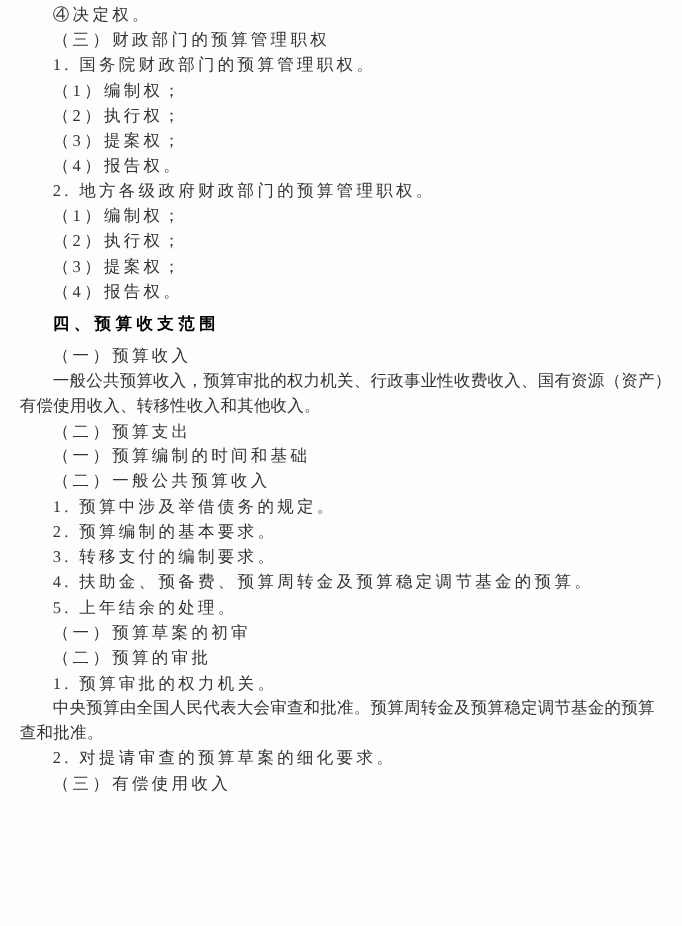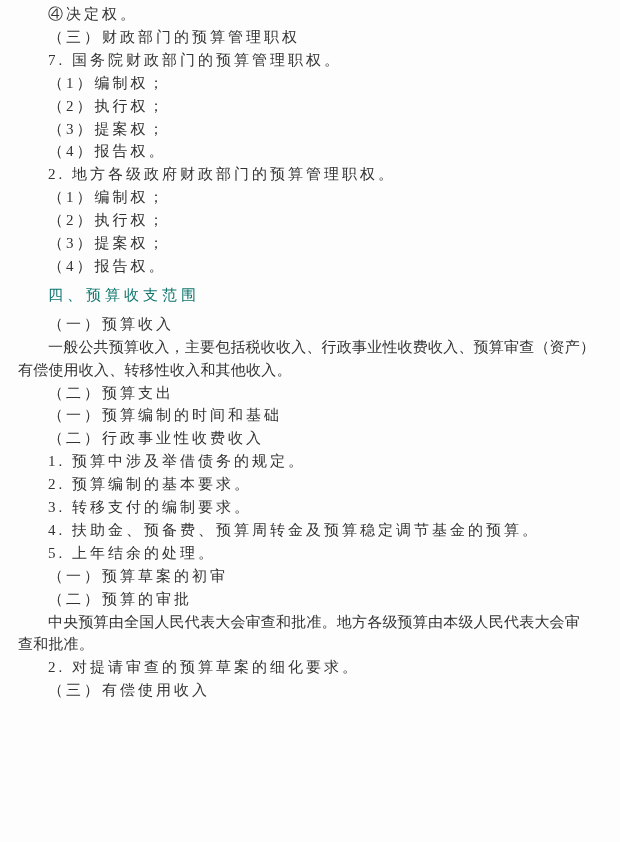--- a/index.html
+++ b/index.html
@@ -39,52 +39,53 @@
   
   .para-cont {
     text-indent: 0;
     letter-spacing: 0.2px;
   }
   
   .heading {
     text-indent: 30px;
     letter-spacing: 4px;
     font-family: "Liberation Sans", "DejaVu Sans", sans-serif;
-    font-weight: 400;
-    color: #0f766e;
+    font-weight: 700;
+    color: #000000;
     margin: 6px 0 !important;
   }
 </style>
 </head>
 <body>
 
 <div class="page">
   <p class="item">④决定权。</p>
   <p class="item">（三）财政部门的预算管理职权</p>
-  <p class="item">7. 国务院财政部门的预算管理职权。</p>
+  <p class="item">1. 国务院财政部门的预算管理职权。</p>
   <p class="item">（1）编制权；</p>
   <p class="item">（2）执行权；</p>
   <p class="item">（3）提案权；</p>
   <p class="item">（4）报告权。</p>
   <p class="item">2. 地方各级政府财政部门的预算管理职权。</p>
   <p class="item">（1）编制权；</p>
   <p class="item">（2）执行权；</p>
   <p class="item">（3）提案权；</p>
   <p class="item">（4）报告权。</p>
   <p class="heading">四、预算收支范围</p>
   <p class="item">（一）预算收入</p>
-  <p class="para-first">一般公共预算收入，主要包括税收收入、行政事业性收费收入、预算审查（资产）</p>
+  <p class="para-first">一般公共预算收入，预算审批的权力机关、行政事业性收费收入、国有资源（资产）</p>
   <p class="para-cont">有偿使用收入、转移性收入和其他收入。</p>
   <p class="item">（二）预算支出</p>
   <p class="item">（一）预算编制的时间和基础</p>
-  <p class="item">（二）行政事业性收费收入</p>
+  <p class="item">（二）一般公共预算收入</p>
   <p class="item">1. 预算中涉及举借债务的规定。</p>
   <p class="item">2. 预算编制的基本要求。</p>
   <p class="item">3. 转移支付的编制要求。</p>
   <p class="item">4. 扶助金、预备费、预算周转金及预算稳定调节基金的预算。</p>
   <p class="item">5. 上年结余的处理。</p>
   <p class="item">（一）预算草案的初审</p>
   <p class="item">（二）预算的审批</p>
-  <p class="para-first">中央预算由全国人民代表大会审查和批准。地方各级预算由本级人民代表大会审</p>
+  <p class="item">1. 预算审批的权力机关。</p>
+  <p class="para-first">中央预算由全国人民代表大会审查和批准。预算周转金及预算稳定调节基金的预算</p>
   <p class="para-cont">查和批准。</p>
   <p class="item">2. 对提请审查的预算草案的细化要求。</p>
   <p class="item">（三）有偿使用收入</p>
 </div>
 
 </body></html>

